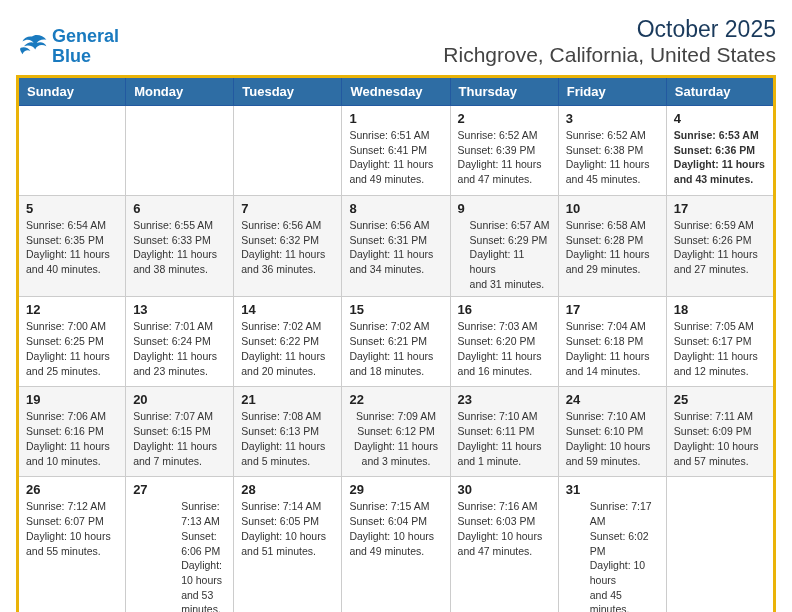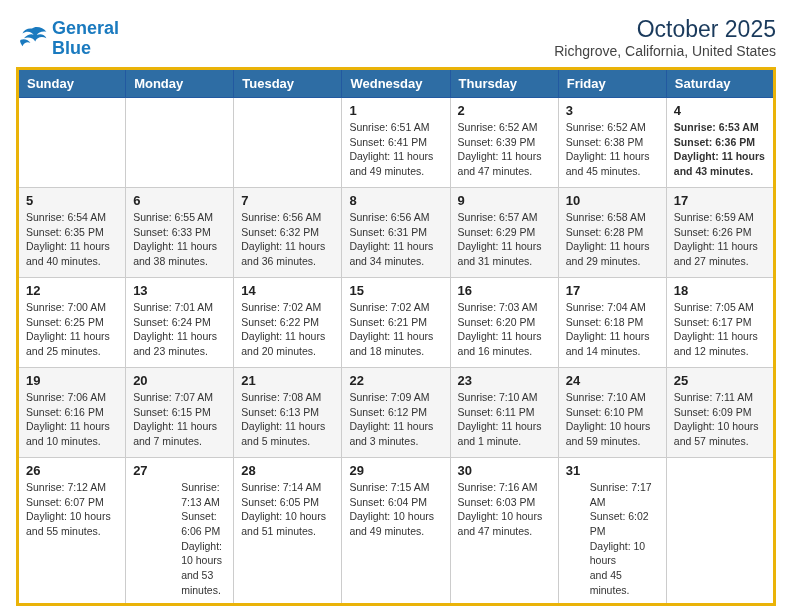--- a/index.html
+++ b/index.html
@@ -36,21 +36,21 @@
     }
     .title-section {
       text-align: right;
     }
     .month-title {
       font-size: 23px;
       color: #1a3a5c;
       font-weight: normal;
     }
     .location {
-      font-size: 14px;
+      font-size: 21px;
       color: #444;
     }
     .calendar {
       width: 100%;
       border-collapse: collapse;
       border: 3px solid #eab308;
     }
     .calendar th {
       background: #2e6da4;
       color: #fff;
@@ -174,21 +174,21 @@
         </td>
         <td>
           <span class="day-num">8</span>
           <div class="day-info" style="white-space: pre-line;">Sunrise: 6:56 AM
 Sunset: 6:31 PM
 Daylight: 11 hours
 and 34 minutes.</div>
         </td>
         <td>
           <span class="day-num">9</span>
-          <div class="day-info" style="white-space: pre-line;">Sunrise: 6:57 AM
+          <div class="day-info" style="white-space: pre-line; margin-left: 12px;">Sunrise: 6:57 AM
 Sunset: 6:29 PM
 Daylight: 11 hours
 and 31 minutes.</div>
         </td>
         <td>
           <span class="day-num">10</span>
           <div class="day-info" style="white-space: pre-line;">Sunrise: 6:58 AM
 Sunset: 6:28 PM
 Daylight: 11 hours
 and 29 minutes.</div>
@@ -269,21 +269,21 @@
         </td>
         <td>
           <span class="day-num">21</span>
           <div class="day-info" style="white-space: pre-line;">Sunrise: 7:08 AM
 Sunset: 6:13 PM
 Daylight: 11 hours
 and 5 minutes.</div>
         </td>
         <td>
           <span class="day-num">22</span>
-          <div class="day-info" style="white-space: pre-line;">Sunrise: 7:09 AM
+          <div class="day-info" style="white-space: pre-line; text-align: center;">Sunrise: 7:09 AM
 Sunset: 6:12 PM
 Daylight: 11 hours
 and 3 minutes.</div>
         </td>
         <td>
           <span class="day-num">23</span>
           <div class="day-info" style="white-space: pre-line;">Sunrise: 7:10 AM
 Sunset: 6:11 PM
 Daylight: 11 hours
 and 1 minute.</div>

